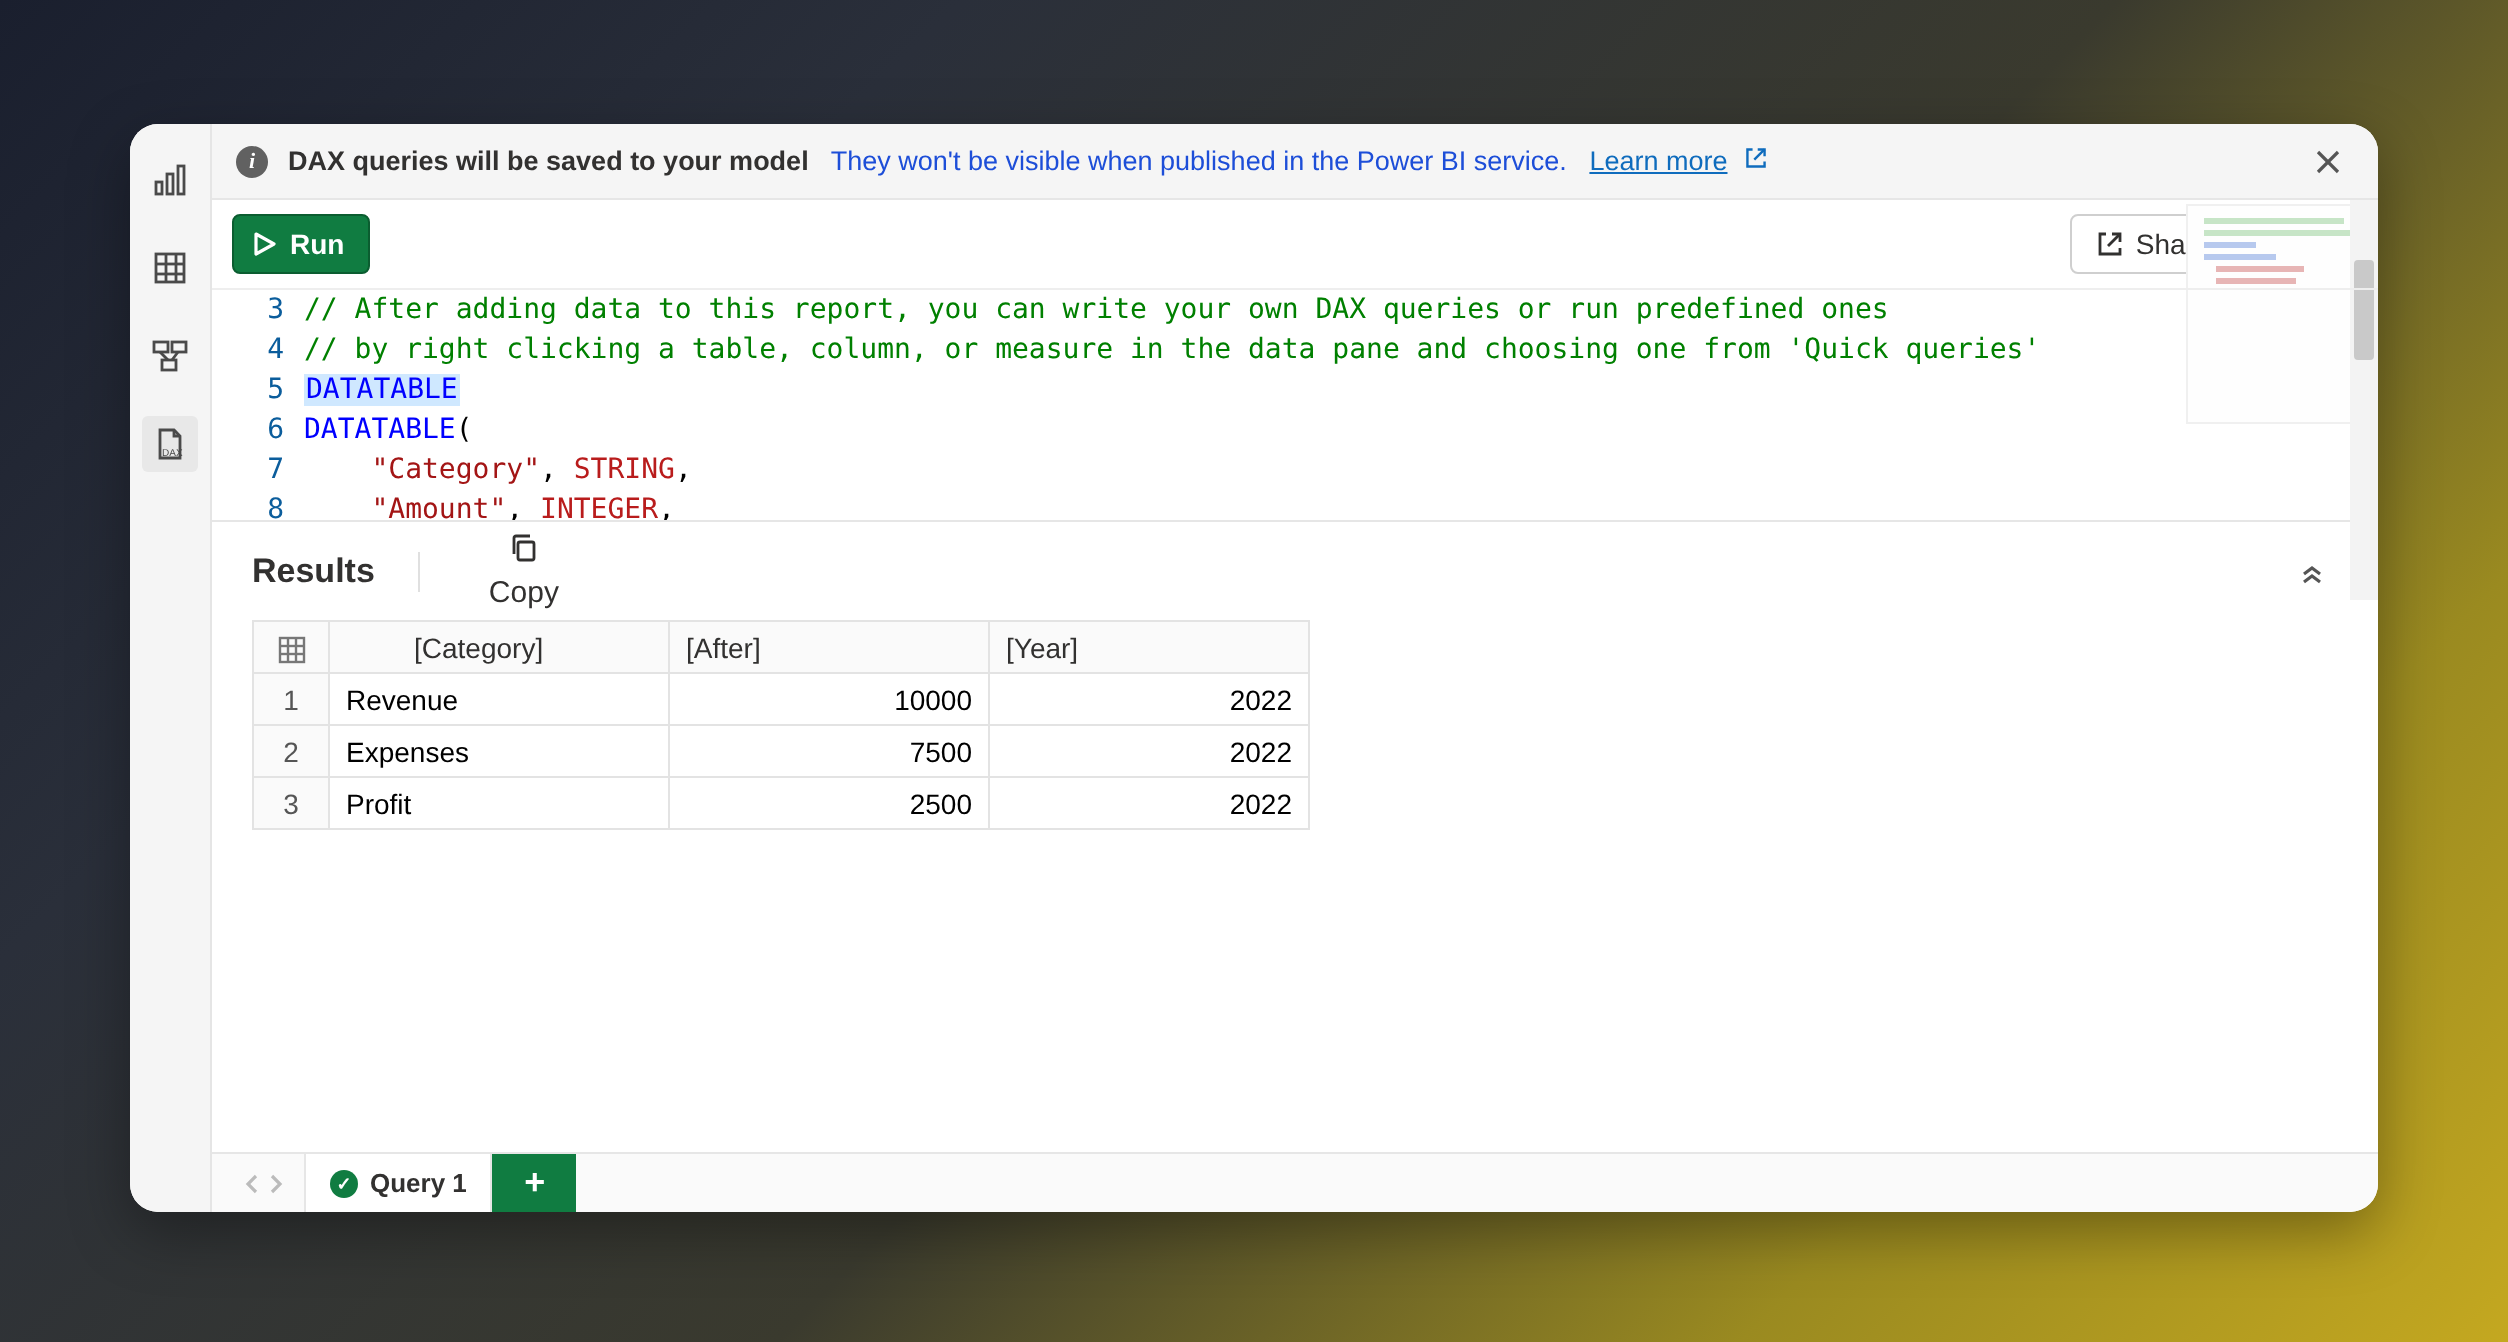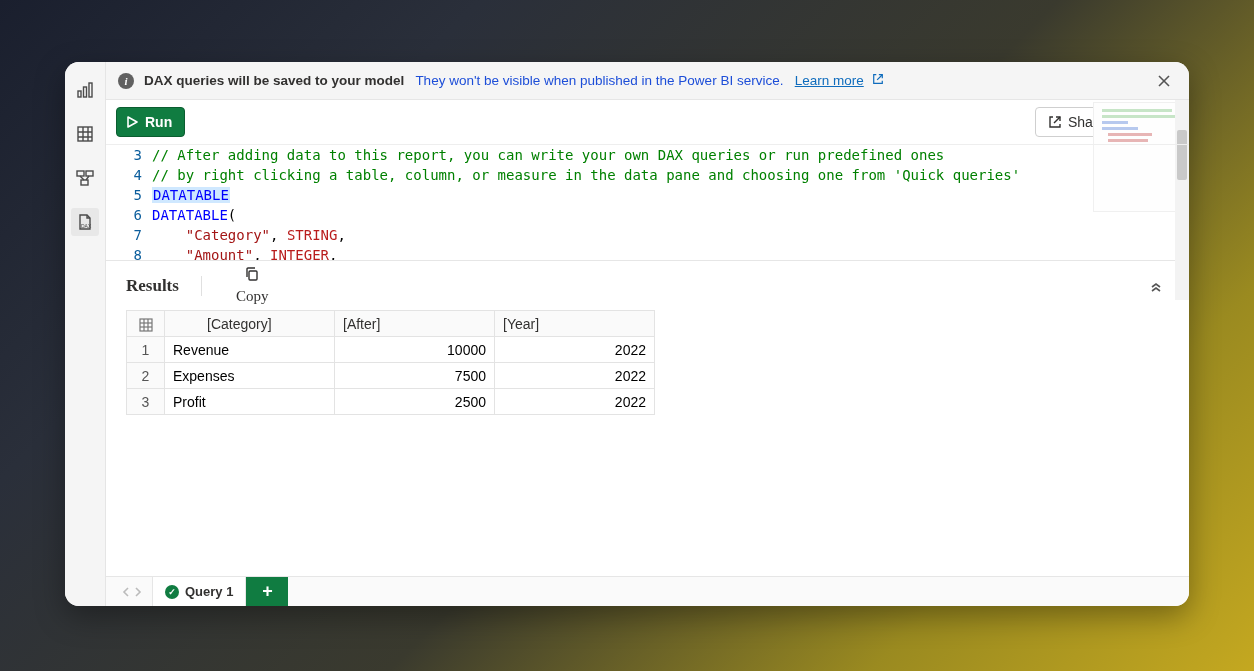--- a/index.html
+++ b/index.html
@@ -161,21 +161,20 @@
     width: 10px; height: 50px; background: #c9c9c9; border-radius: 2px;
   }
   
   .results-bar {
     height: 50px;
     border-top: 1px solid #e6e6e6;
     display: flex;
     align-items: center;
     padding: 0 20px;
     gap: 22px;
-    font-family: Liberation Serif, serif;
   }
   .results-title {
     font-size: 17px;
     font-weight: 600;
     color: #323130;
     padding-right: 22px;
     border-right: 1px solid #e0e0e0;
   }
   .result-select {
     height: 30px;

